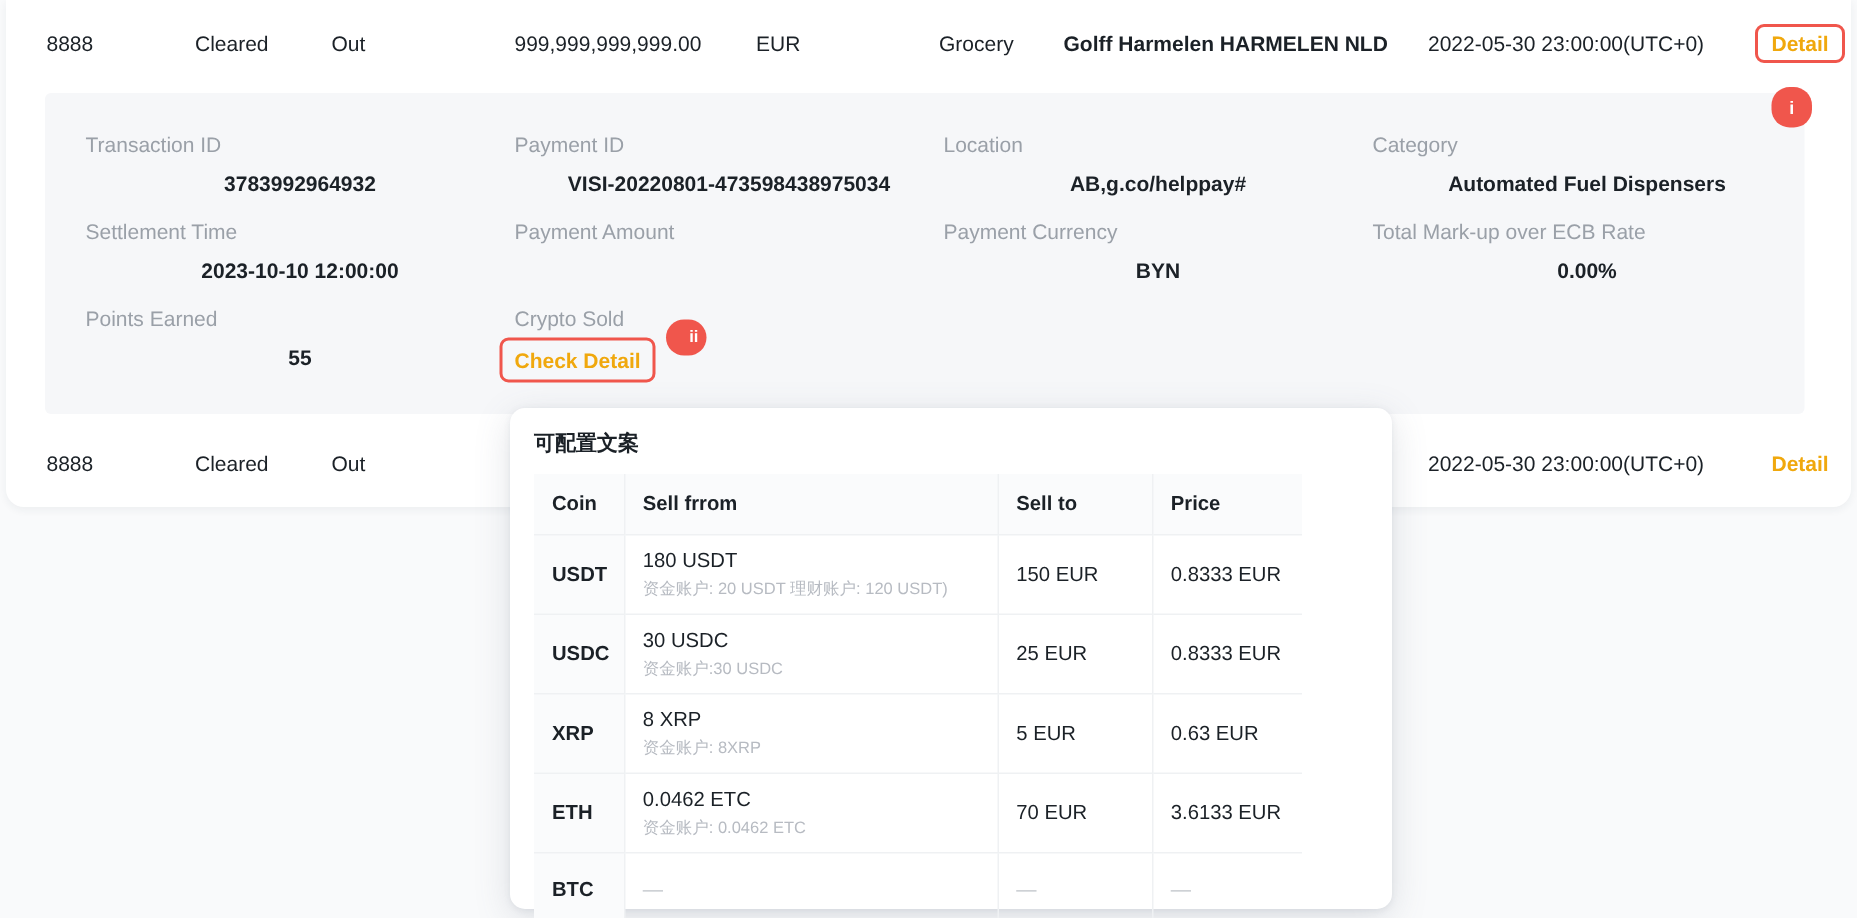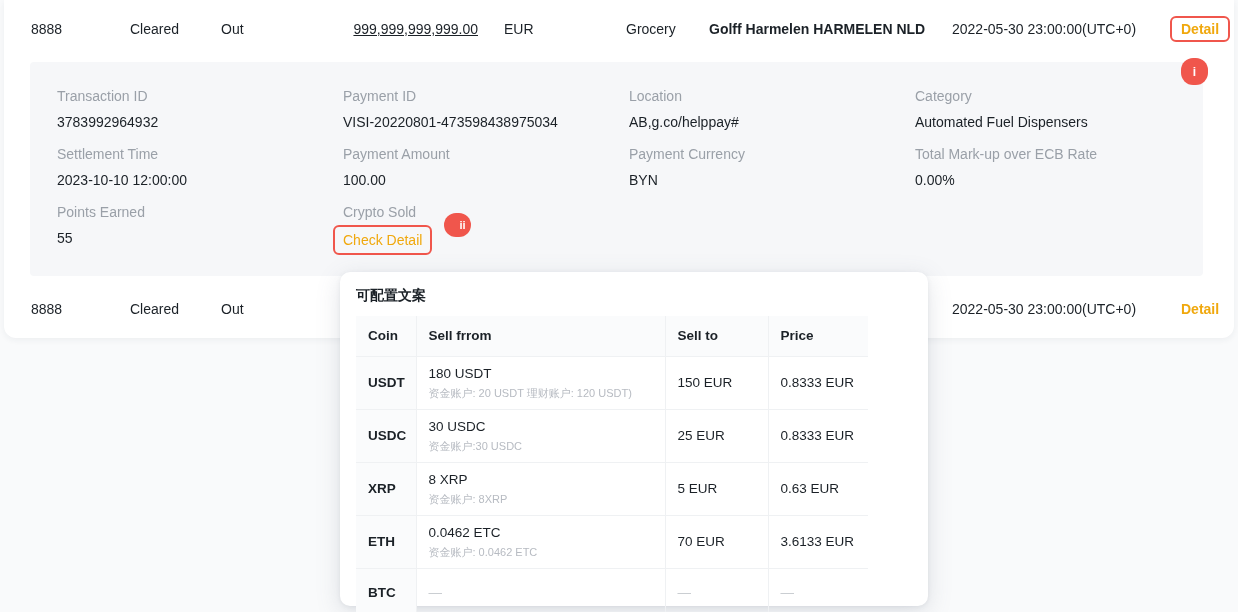--- a/index.html
+++ b/index.html
@@ -16,21 +16,21 @@
   .card{
     position:absolute;left:4px;top:0;width:1230px;height:338px;background:#fff;
     border-radius:0 0 12px 12px;box-shadow:0 2px 6px rgba(40,50,70,.06);
   }
   
   .trow{
     position:absolute;left:0;width:1230px;height:58px;
     display:grid;align-items:center;padding-left:27px;
     grid-template-columns:99px 91px 122px 135px 122px 83px 269px 229px 1fr;
   }
-  .trow .amount{text-align:right;text-decoration:underline;}
+  .trow .amount{text-align:left;}
   .trow .currency{padding-left:26px;}
   .trow .category{padding-left:26px;}
   .trow .merchant{padding-left:26px;font-weight:bold;}
   .trow .frag{text-align:right;padding-right:34px;color:var(--ink);}
   .row1{top:0;}
   .row2{top:280px;height:58px;}
   .link{color:var(--orange);font-weight:600;cursor:pointer;}
   .ann-box{
     display:inline-block;border:2px solid var(--red);border-radius:6px;
     padding:3px 9px;margin-left:-11px;
@@ -44,21 +44,21 @@
   .badge-i{left:1181px;top:58px;width:27px;height:27px;border-radius:45%;}
   .badge-ii{left:444px;top:213px;width:27px;height:24px;border-radius:12px;font-size:11px;padding-left:10px;}
   
   .panel{
     position:absolute;left:26px;top:62px;width:1173px;height:214px;
     background:var(--panel-bg);border-radius:4px;
     display:grid;grid-template-columns:repeat(4,286px);
     align-content:start;row-gap:12px;padding:24px 0 0 27px;
   }
   .field .flabel{color:var(--label);line-height:20px;display:flex;align-items:center;}
-  .field .fvalue{font-weight:400;margin-top:6px;line-height:20px;}
+  .field .fvalue{font-weight:700;margin-top:6px;line-height:20px;text-align:center;}
   .field .fvalue.boxed{
     border:2px solid var(--red);border-radius:6px;display:inline-block;
     padding:3px 8px;margin-left:-10px;margin-top:3px;color:var(--orange);
   }
   
   .popup{
     position:absolute;left:340px;top:272px;width:588px;height:334px;z-index:20;
     background:#fff;border-radius:10px;padding:15px 16px 0 16px;
     box-shadow:0 6px 24px rgba(90,100,120,.18),0 1px 4px rgba(90,100,120,.10);
   }
@@ -112,21 +112,20 @@
     <div class="field">
       <div class="flabel">Category</div>
       <div class="fvalue">Automated Fuel Dispensers</div>
     </div>
     <div class="field">
       <div class="flabel">Settlement Time</div>
       <div class="fvalue">2023-10-10 12:00:00</div>
     </div>
     <div class="field">
       <div class="flabel">Payment Amount</div>
-      <div class="fvalue">100.00</div>
     </div>
     <div class="field">
       <div class="flabel">Payment Currency</div>
       <div class="fvalue">BYN</div>
     </div>
     <div class="field">
       <div class="flabel">Total Mark-up over ECB Rate</div>
       <div class="fvalue">0.00%</div>
     </div>
     <div class="field">

